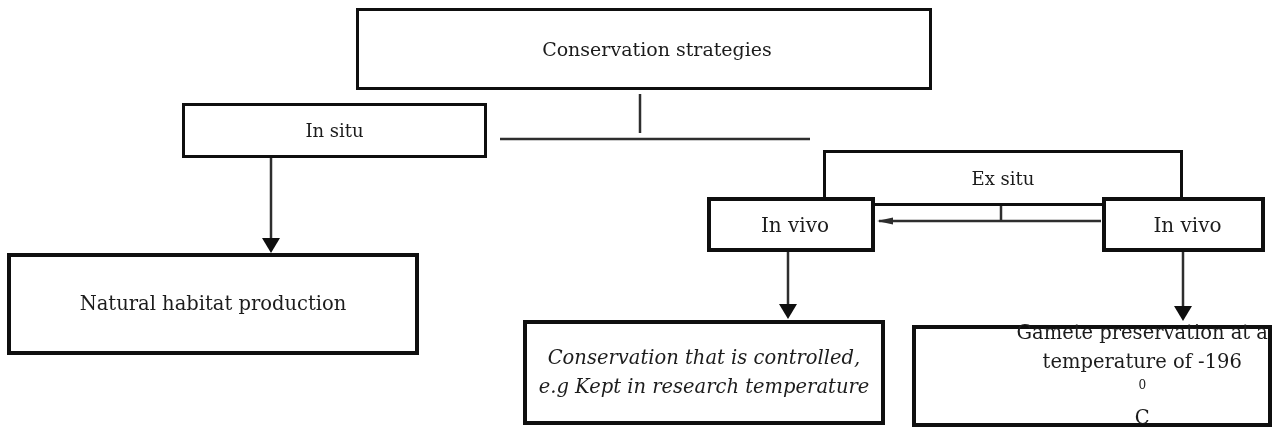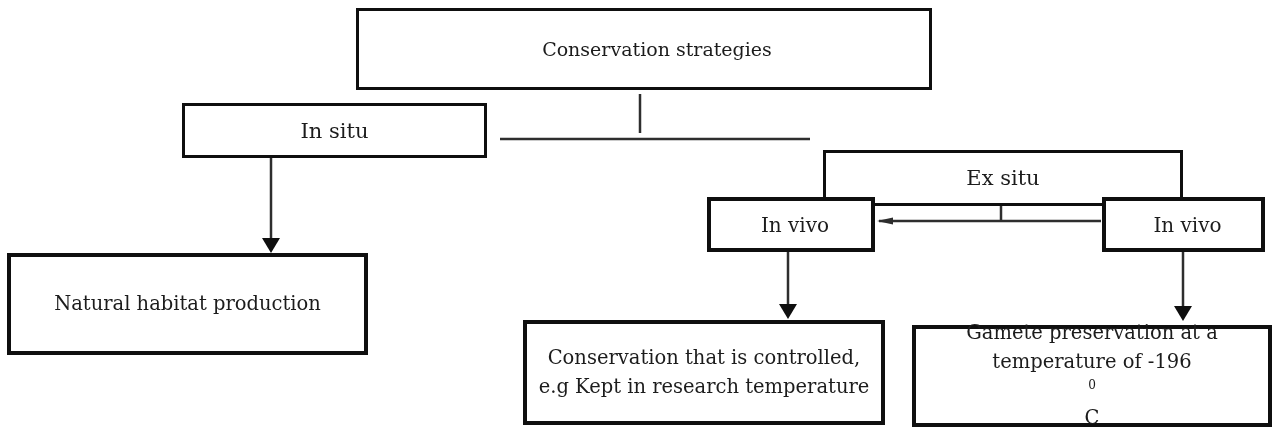--- a/index.html
+++ b/index.html
@@ -30,35 +30,35 @@
     background:var(--background);
     border:3px solid var(--border);
     display:flex;
     align-items:center;
     justify-content:center;
     text-align:center;
     white-space:nowrap;
   }
   .box.thick{border-width:4px;}
   .lvl1{font-size:19px;}
-  .lvl2{font-size:21px;}
+  .lvl2{font-size:18px;}
   .lvl3{font-size:20px;padding-left:8px;}
   .leaf{font-size:19.5px;line-height:1.45;}
   .leaf .lines span{display:block;}
   sup.deg{font-size:62%;vertical-align:super;line-height:0;}
 
   
   #node-root       {left:356px; top:8px;   width:576px; height:82px;padding-left:26px;}
   #node-in-situ    {left:182px; top:103px; width:305px; height:55px;}
   #node-ex-situ    {left:823px; top:102px; width:360px; height:56px;margin-top:48px;}
   #node-in-vivo-l  {left:707px; top:197px; width:168px; height:55px;}
   #node-in-vivo-r  {left:1102px;top:197px; width:163px; height:55px;}
-  #node-natural    {left:7px;   top:253px; width:361px; height:102px;}
-  #node-controlled {left:523px; top:320px; width:362px; height:105px;}
-  #node-gamete     {left:912px; top:325px; width:360px; height:102px;}
+  #node-natural    {left:7px;   top:253px; width:412px; height:102px;}
+  #node-controlled {left:523px; top:320px; width:362px; height:105px;font-style:italic;}
+  #node-gamete     {left:912px; top:325px; width:360px; height:102px;justify-content:flex-end;}
 </style>
 </head>
 <body>
 
 <div id="canvas">
 
   <svg id="connectors" viewBox="0 0 1280 438" xmlns="http://www.w3.org/2000/svg">
 
     <line x1="640" y1="94" x2="640" y2="133" stroke="var(--line)" stroke-width="2.5"></line>
 

